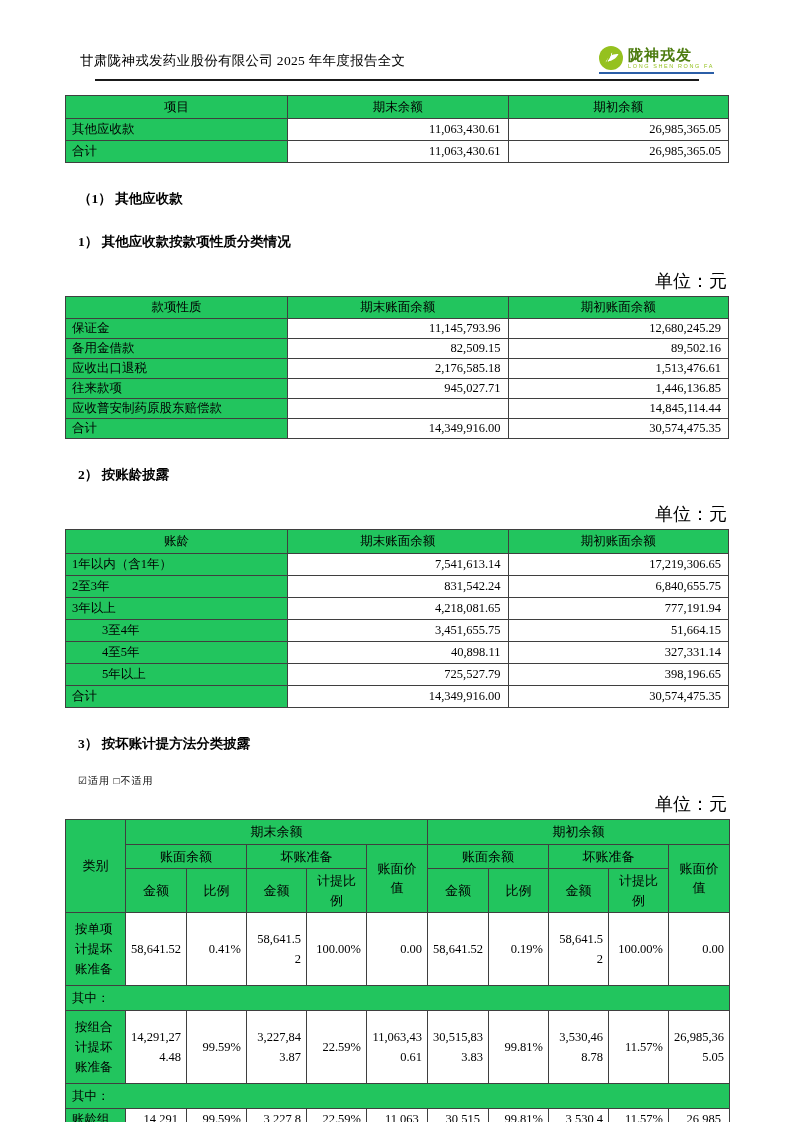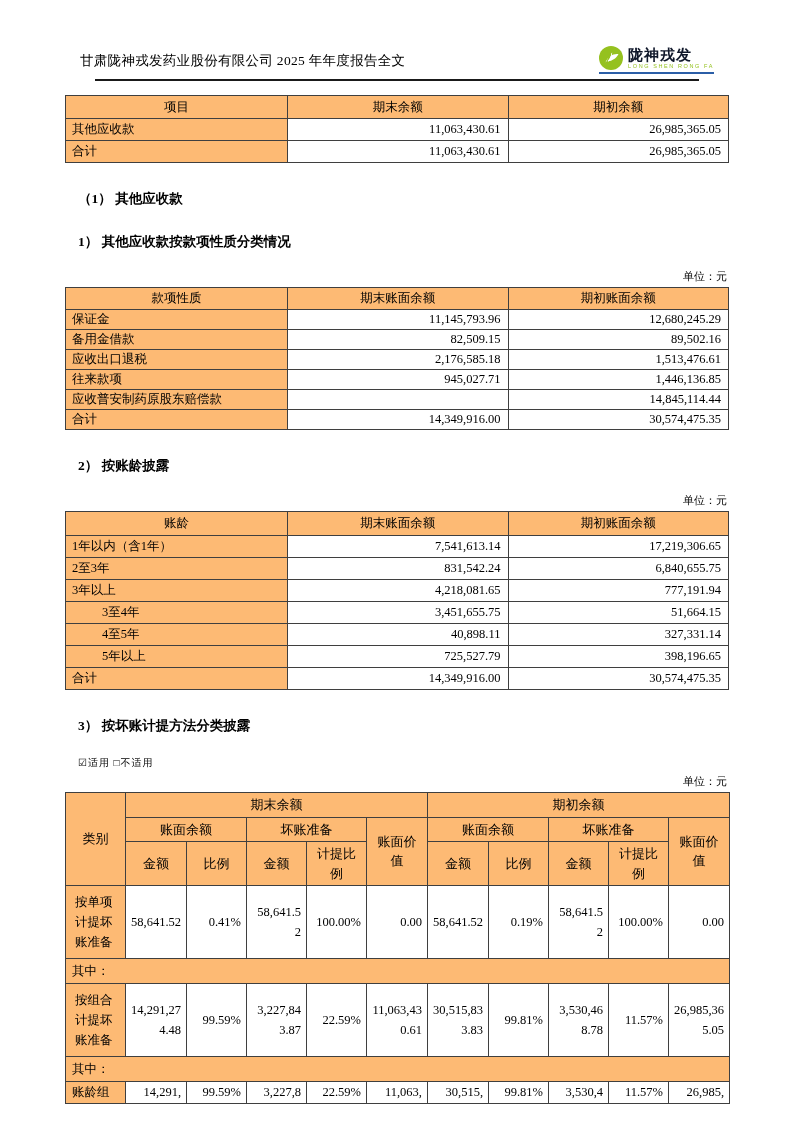--- a/index.html
+++ b/index.html
@@ -10,33 +10,33 @@
     position:relative; overflow:hidden;
     padding:0 64px 0 65px;
   }
   
   .doc-header { margin:0 15px 0 15px; padding-top:46px; }
   .doc-header-row { display:flex; justify-content:space-between; align-items:flex-end; padding-bottom:5px; }
   .doc-title { font-size:13.5px; letter-spacing:0.3px; padding-bottom:4px; }
   .logo { display:flex; align-items:center; gap:5px; border-bottom:2px solid #2b5ea7; padding-bottom:2px; }
   .logo-circle { width:24px; height:24px; flex:0 0 auto; }
   .logo-text { display:flex; flex-direction:column; line-height:1; }
-  .logo-cn { font-size:15px; font-weight:bold; color:#0f172a; letter-spacing:1px; font-family:"Liberation Sans",sans-serif; }
+  .logo-cn { font-size:15px; font-weight:bold; color:#4d7c0f; letter-spacing:1px; font-family:"Liberation Sans",sans-serif; }
   .logo-en { font-size:5.5px; color:#95c11f; letter-spacing:1.6px; margin-top:2px; font-family:"Liberation Sans",sans-serif; }
   .header-rule { border-bottom:2px solid #1a1a1a; margin:0 15px; }
   
   .h-num { font-weight:bold; font-size:13.5px; margin-left:13px; }
   .h1-space { margin-top:27px; }
   .h2-space { margin-top:25px; }
-  .unit-line { text-align:right; font-size:11px; margin:18px 2px 3px 0; }
+  .unit-line { text-align:right; font-size:18px; margin:18px 2px 3px 0; }
   .apply-line { font-size:10px; margin:21px 0 0 13px; letter-spacing:1px; }
   
   table { width:664px; border-collapse:collapse; table-layout:fixed; margin-top:14px; }
   th,td { border:1px solid #3f3f3f; font-weight:normal; font-size:12.5px; vertical-align:middle; }
-  .gray { background:#fdba74; }
+  .gray { background:#22c55e; }
   th { text-align:center; padding:2px 4px; }
   td.lbl { text-align:left; padding:1px 6px; }
   td.lbl-indent { text-align:left; padding:1px 6px 1px 36px; }
   td.num { text-align:right; padding:1px 7px; }
   
   .t1 th { height:23px; }
   .t1 td { height:22px; }
   
   .t2 { margin-top:0; }
   .t2 th { height:21px; }

